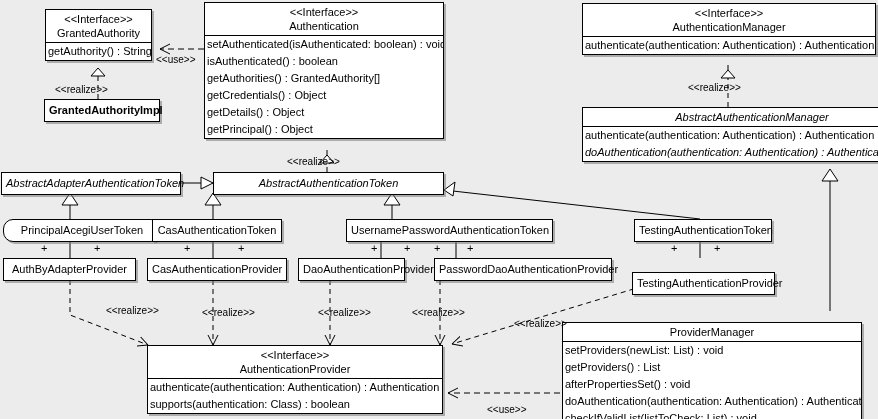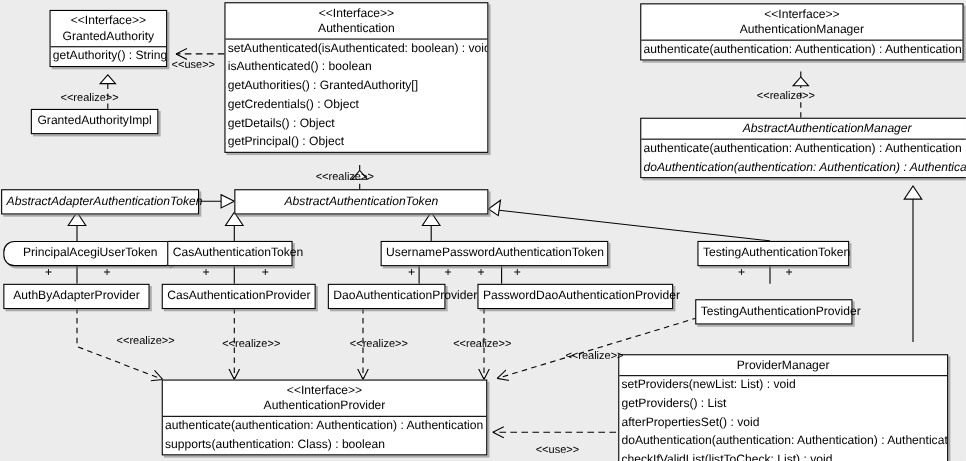--- a/index.html
+++ b/index.html
@@ -149,21 +149,21 @@
     <div class="hdr">
       <span class="stereo">&lt;&lt;Interface&gt;&gt;</span>
       <span class="nm">GrantedAuthority</span>
     </div>
     <div class="sep"></div>
     <div class="body">
       <div class="mth">getAuthority() : String</div>
     </div>
   </div>
 
-  <div class="cls compact" style="left:28px;top:99px;width:116px;">
+  <div class="cls compact" style="left:44px;top:99px;width:116px;font-weight:bold;">
     <div class="hdr">
       <span class="nm">GrantedAuthorityImpl</span>
     </div>
   </div>
 
   <div class="cls" style="left:204px;top:2px;width:240px;">
     <div class="hdr">
       <span class="stereo">&lt;&lt;Interface&gt;&gt;</span>
       <span class="nm">Authentication</span>
     </div>
@@ -211,21 +211,21 @@
       <span class="nm italic">AbstractAuthenticationToken</span>
     </div>
   </div>
 
   <div class="cls compact" style="left:3px;top:219px;width:158px;border-radius:10px;">
     <div class="hdr">
       <span class="nm">PrincipalAcegiUserToken</span>
     </div>
   </div>
 
-  <div class="cls compact" style="left:152px;top:219px;width:114px;">
+  <div class="cls compact" style="left:152px;top:219px;width:130px;">
     <div class="hdr">
       <span class="nm">CasAuthenticationToken</span>
     </div>
   </div>
 
   <div class="cls compact" style="left:346px;top:219px;width:207px;">
     <div class="hdr">
       <span class="nm">UsernamePasswordAuthenticationToken</span>
     </div>
   </div>

